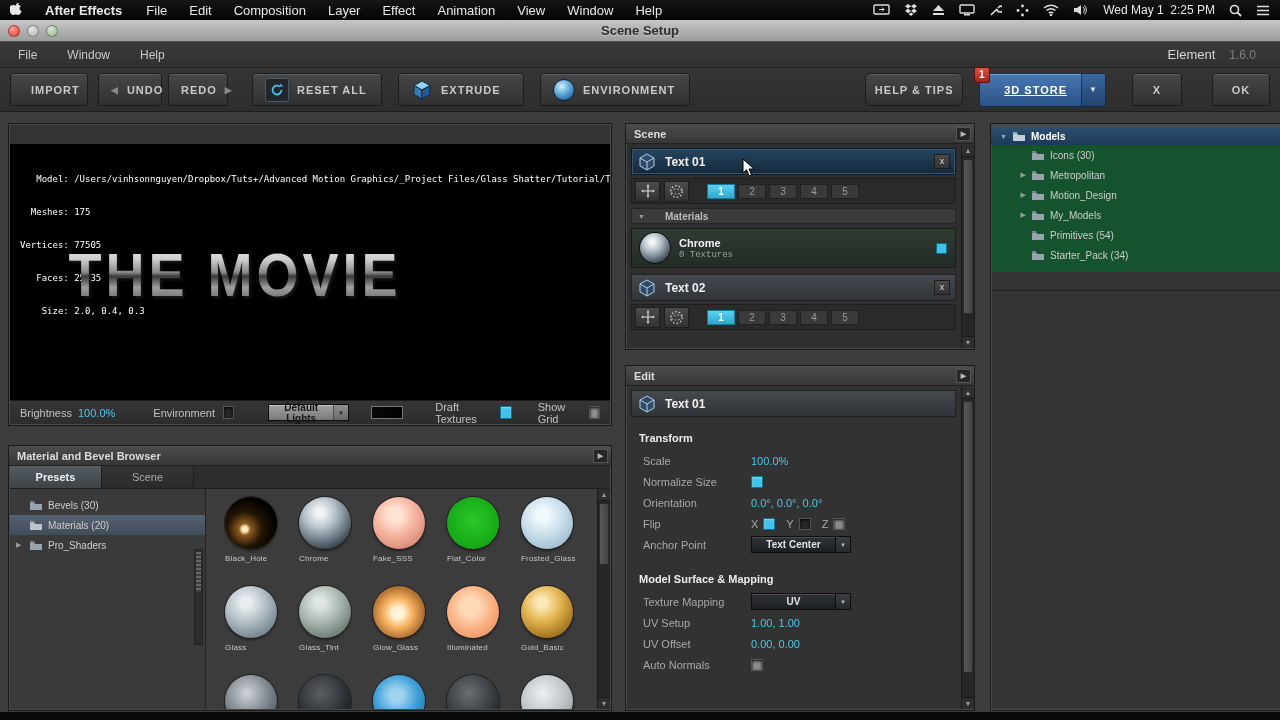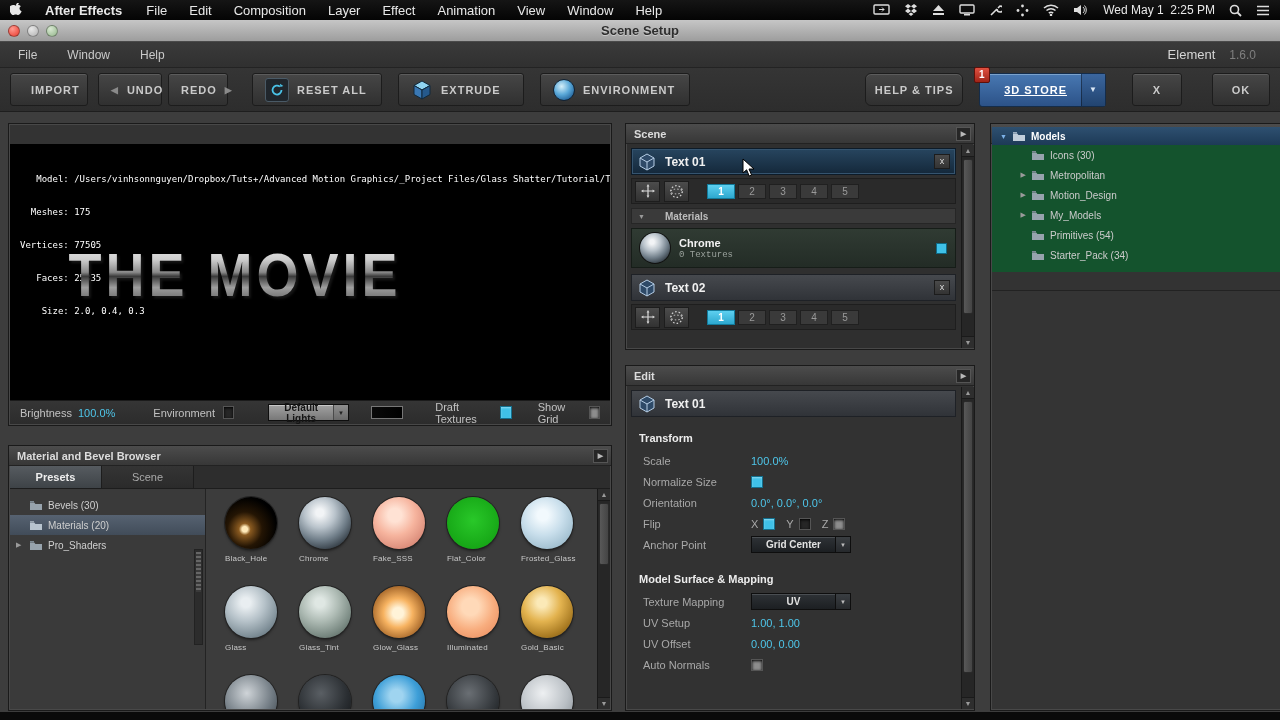--- a/index.html
+++ b/index.html
@@ -622,21 +622,21 @@
           <span class="chk on"></span>
           <span style="margin-left:6px;">Y</span>
           <span class="chk"></span>
           <span style="margin-left:6px;">Z</span>
           <span class="chk gray"></span>
         </span>
       </div>
       <div class="erow">
         <span class="elabel">Anchor Point</span>
         <span class="dd wfix">
-          <span class="ddlabel">Grid Center</span>
+          <span class="ddlabel">Text Center</span>
           <span class="ddarrow">
               <span>▼</span>
             </span>
         </span>
       </div>
 
       <div class="eSection" style="padding-top:18px;">Model Surface &amp; Mapping</div>
       <div class="erow">
         <span class="elabel">Texture Mapping</span>
         <span class="dd wfix">

